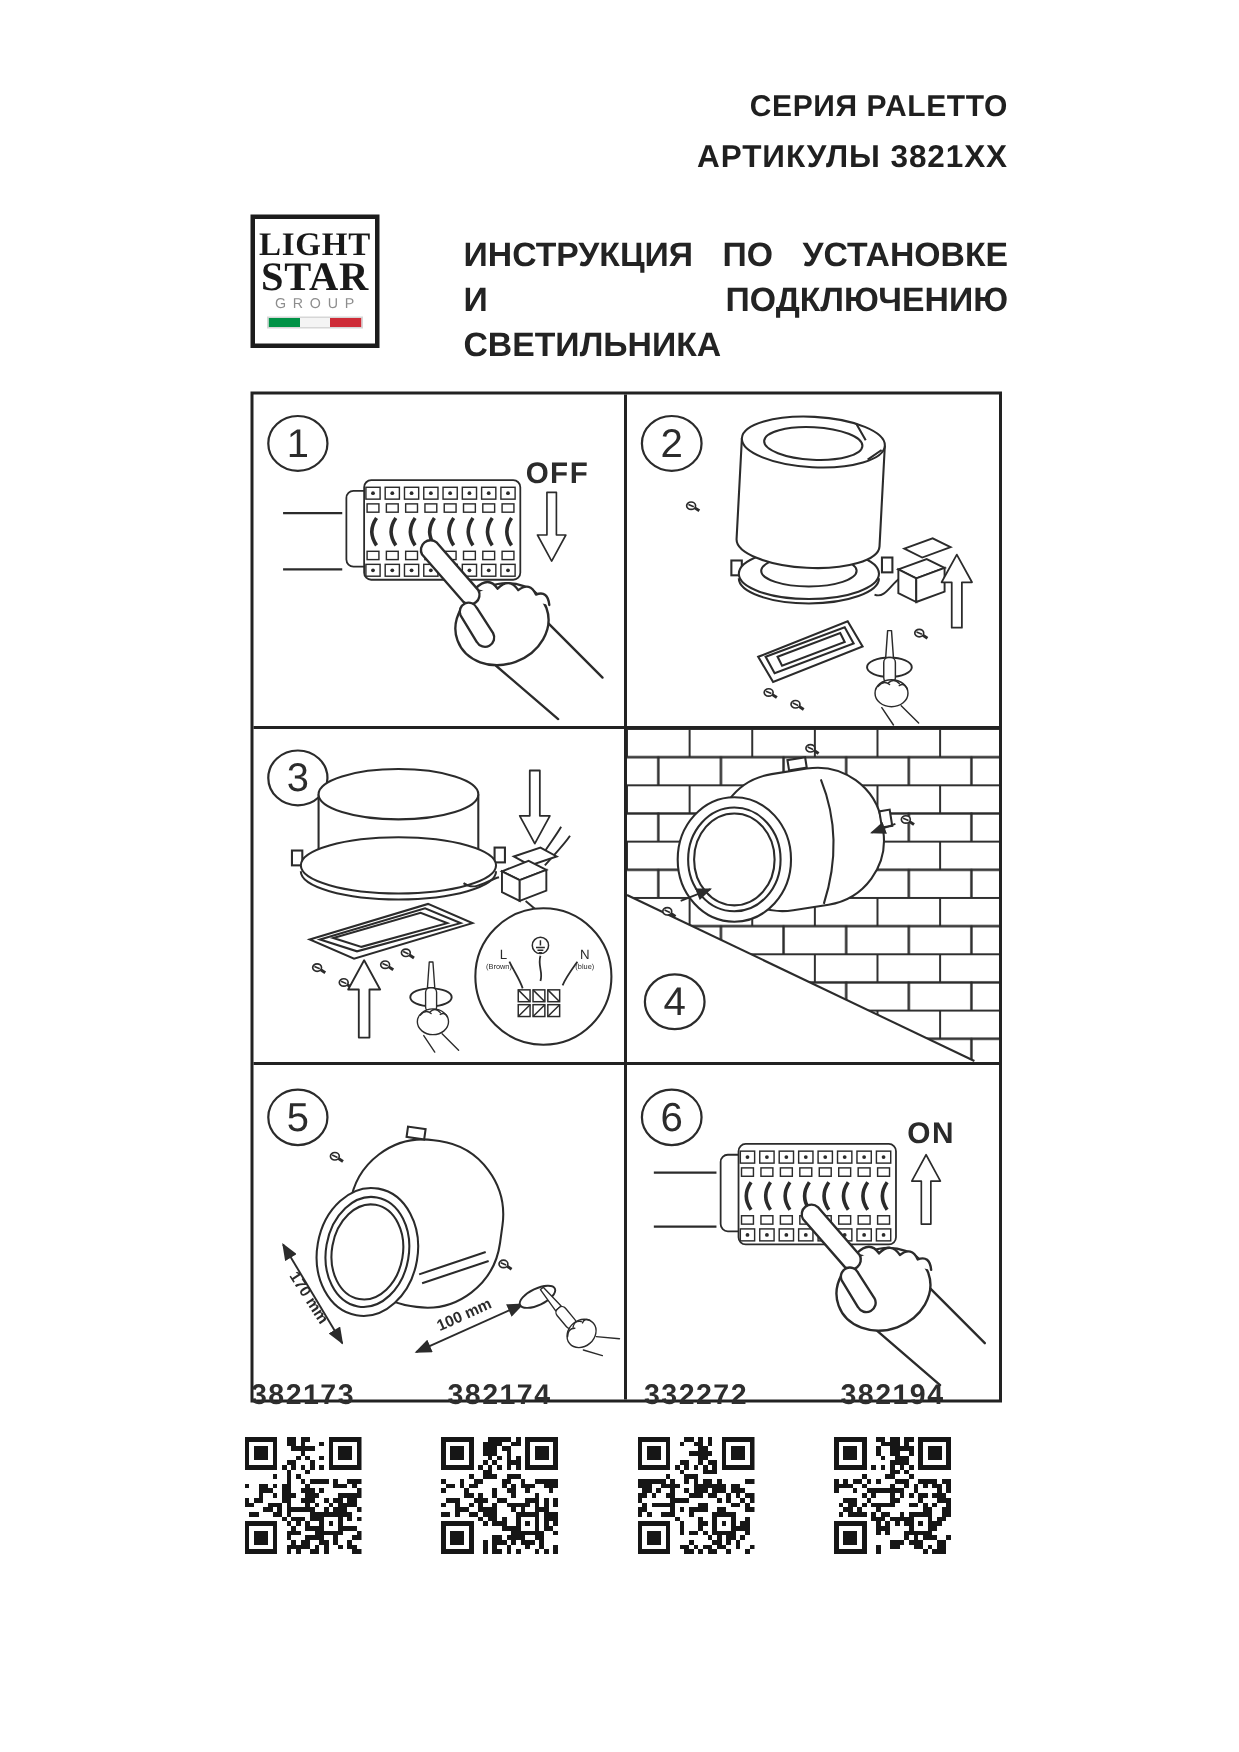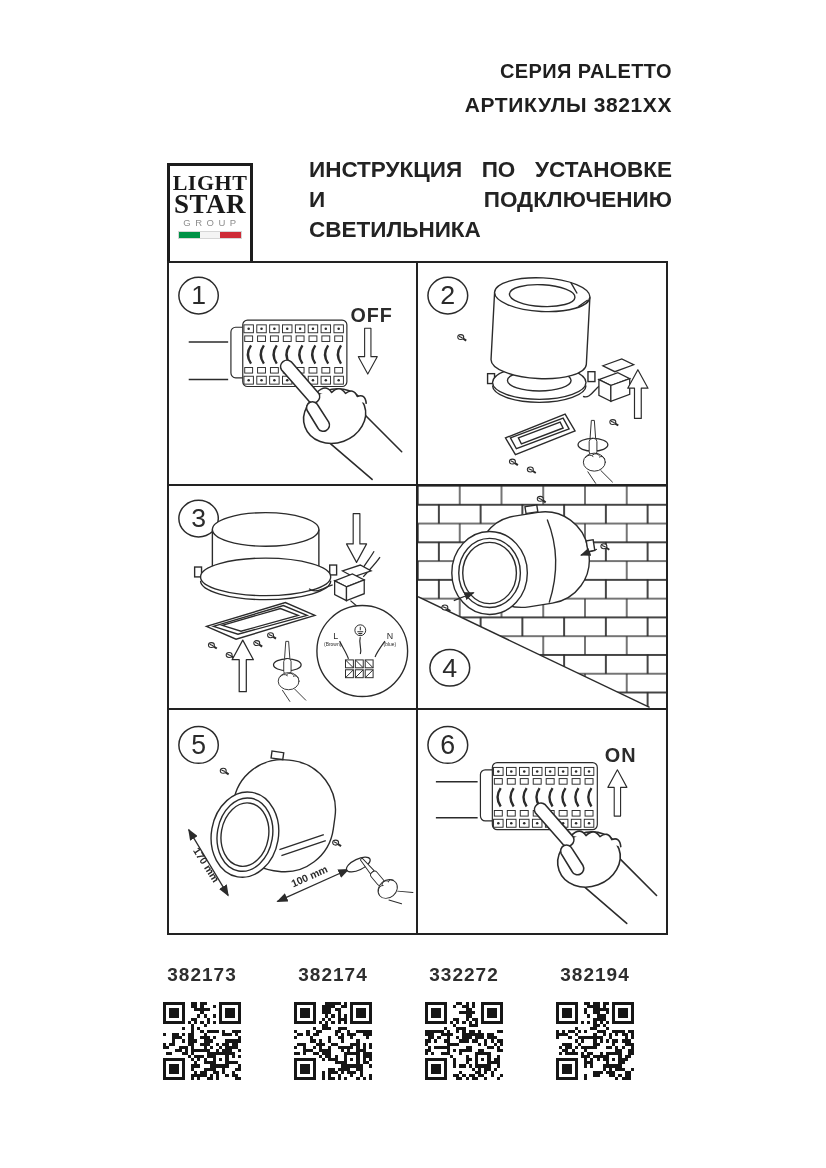--- a/index.html
+++ b/index.html
@@ -1,36 +1,36 @@
 <!DOCTYPE html>
 <html><head>
 <meta charset="utf-8">
 <style>
   html,body{margin:0;padding:0;background:#fff;}
   .page{position:relative;width:826px;height:1168px;background:#fff;overflow:hidden;
         font-family:"Liberation Sans",sans-serif;color:#1f1f1f;}
   .hdr1{position:absolute;top:60px;right:154px;font-size:20px;font-weight:700;letter-spacing:.4px;white-space:nowrap;}
   .hdr2{position:absolute;top:93px;right:154px;font-size:21px;font-weight:700;letter-spacing:.6px;white-space:nowrap;}
-  .logo{position:absolute;left:167px;top:143px;width:86px;height:114px;border:3px solid #1c1c1c;
-        box-sizing:border-box;background:#fff;text-align:center;margin-top:20px;}
+  .logo{position:absolute;left:167px;top:143px;width:86px;height:89px;border:3px solid #1c1c1c;
+        box-sizing:border-box;background:#fff;text-align:center;}
   .logo .w1{font-family:"Liberation Serif",serif;font-weight:700;font-size:22px;line-height:21px;margin-top:6px;letter-spacing:.5px;color:#191919;}
   .logo .w2{font-family:"Liberation Serif",serif;font-weight:700;font-size:27px;line-height:23px;letter-spacing:.5px;color:#191919;}
   .logo .w3{font-size:9.5px;line-height:10px;letter-spacing:4.5px;color:#8d8d8d;margin-top:2px;text-indent:4px;}
   .flag{display:flex;height:6px;width:62px;margin:4px auto 0;outline:1px solid #d6d6d6;}
   .flag span{flex:1;}
   .title{position:absolute;left:297px;top:155px;width:375px;font-size:22.5px;font-weight:700;line-height:30px;color:#232323;}
   .title div{text-align:justify;text-align-last:justify;margin-left:12px;}
   .grid{position:absolute;left:167px;top:261px;width:501px;height:674px;border:2px solid #222;
         box-sizing:border-box;display:grid;grid-template-columns:1fr 1fr;grid-template-rows:1fr 1fr 1fr;background:#fff;}
   .cell{border-right:2px solid #222;border-bottom:2px solid #222;position:relative;overflow:hidden;}
   .cell:nth-child(2n){border-right:none;}
   .cell:nth-child(5),.cell:nth-child(6){border-bottom:none;}
   .cell svg{display:block;width:100%;height:100%;}
   svg text{font-family:"Liberation Sans",sans-serif;fill:#2b2b2b;}
-  .articles{position:absolute;left:163px;top:964px;width:471px;display:flex;justify-content:space-between;align-items:flex-end;}
+  .articles{position:absolute;left:163px;top:920px;width:471px;display:flex;justify-content:space-between;align-items:flex-end;}
   .art{width:78px;text-align:center;}
   .art .num{font-size:19px;font-weight:700;color:#2e2e2e;letter-spacing:1px;white-space:nowrap;}
   .art svg{margin-top:16px;display:block;}
   .defs-holder{position:absolute;width:0;height:0;overflow:hidden;}
 </style>
 </head>
 <body>
 
 <svg class="defs-holder" aria-hidden="true">
   <defs>

